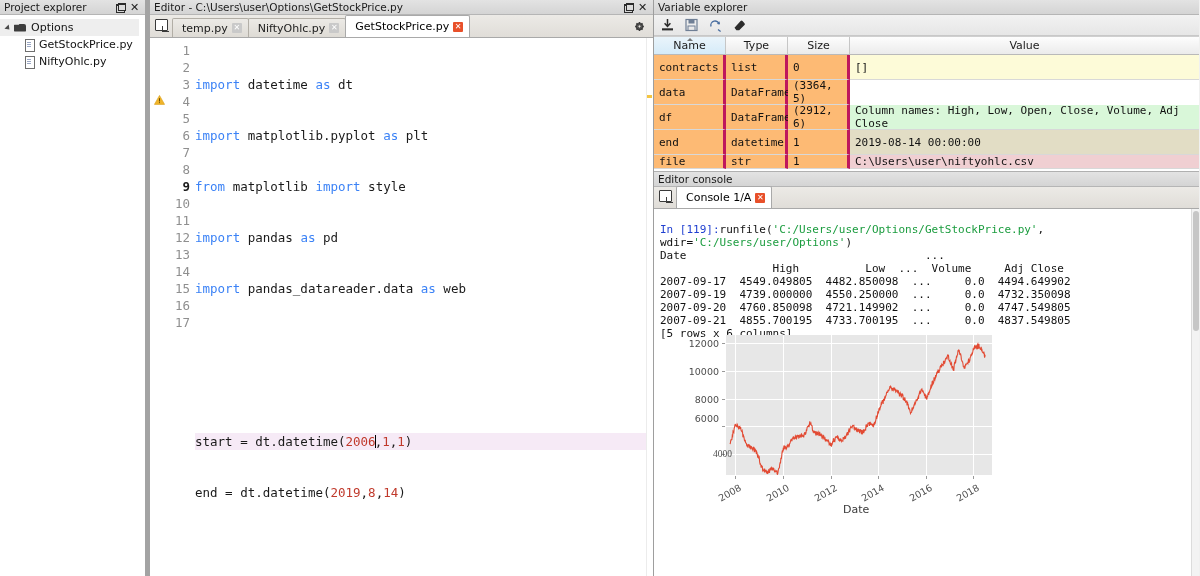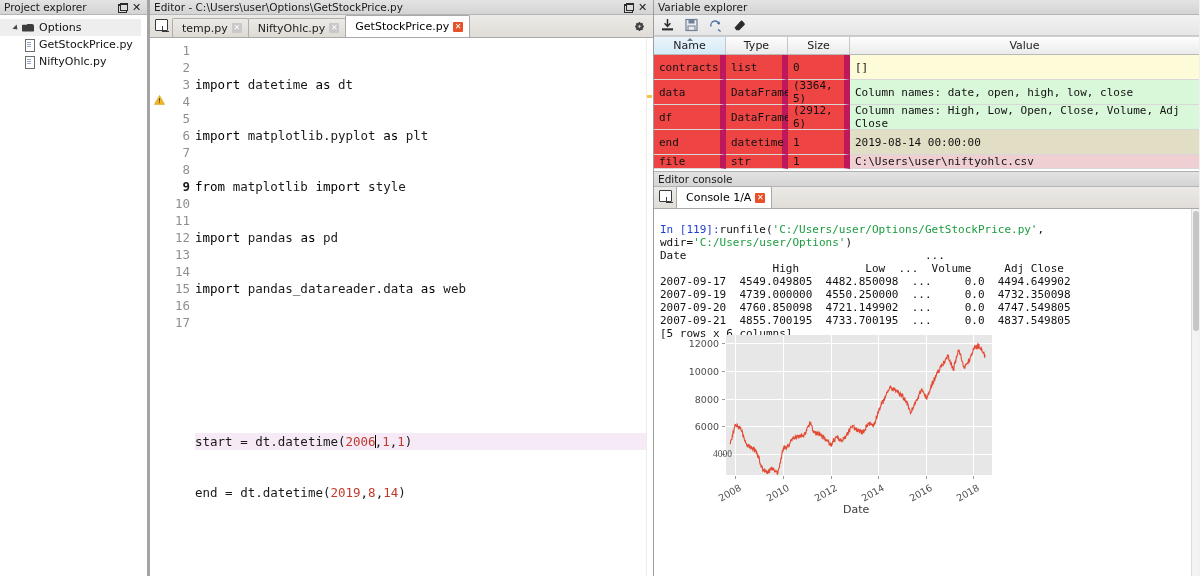--- a/index.html
+++ b/index.html
@@ -36,25 +36,25 @@
     width: 6px; height: 5px; border: 1px solid #2b2b2b; border-top-width: 2px;
     background: #dcdcdc;
   }
   .ico-close { color: #1b1b1b; font-size: 11px; line-height: 9px; font-weight: 700;
     font-family: "DejaVu Sans", sans-serif; }
 
   
   .project-explorer {
     width: 150px; height: 576px;
     background: #fdfdfd;
-    border-right: 3px solid #a3a3a3;
+    border-right: 5px solid #a3a3a3;
     display: flex; flex-direction: column;
   }
   .pe-tree { flex: 1; padding-top: 4px; background: #fff; }
-  .tree-row { display: flex; align-items: center; height: 17px; padding-left: 12px; font-size: 11px; color: #111; }
+  .tree-row { display: flex; align-items: center; height: 17px; padding-left: 4px; font-size: 11px; color: #111; }
   .tree-row.root { background: #eeeeee; margin-right: 6px; }
   .arrow {
     width: 9px; height: 9px; margin-right: 1px; position: relative; flex: 0 0 auto;
   }
   .arrow::before{
     content:""; position:absolute; left:2px; top:2px;
     border-left:4px solid #4a4a4a; border-top:3.5px solid transparent; border-bottom:3.5px solid transparent;
     transform: rotate(45deg); transform-origin: 50% 50%;
   }
   .folder-ico {
@@ -138,21 +138,21 @@
     color: #8f8f8f; font-size: 12.5px; line-height: 17px;
     padding-top: 4px; background: #fff; user-select: none;
   }
   .code-lines {
     flex: 1; padding: 4px 0 0 5px; font-size: 12.5px; line-height: 17px; color: #1a1a1a;
     white-space: pre; position: relative;
   }
   .cl { height: 17px; position: relative; }
   .cl.cur { background: #f6eaf6; }
   .linenos .ln.cur { color: #1a1a1a; font-weight: bold; }
-  .kw  { color: #000000; }
+  .kw  { color: #3b82f6; }
   .str { color: #1a9c3e; }
   .num { color: #c0392b; }
   .cursor {
     display:inline-block; width:1px; height:13px; background:#000;
     vertical-align:-2px; margin:0 -1px;
   }
   .ed-rightstrip{
     position:absolute; right:0; top:0; width:7px; height:100%;
     background:#fff; border-left:1px solid #ececec;
   }
@@ -177,21 +177,21 @@
     display:flex; align-items:center; justify-content:center; position:relative;
   }
   .ve-head .c-name { width:72px; background: linear-gradient(to bottom,#eaf4fb,#d5ebf8); }
   .ve-head .c-type { width:62px; }
   .ve-head .c-size { width:62px; }
   .ve-head .c-val  { flex:1; border-right:none; }
   .sort-caret { position:absolute; top:1px; left:50%; margin-left:-3px; width:0;height:0;
     border-left:3px solid transparent;border-right:3px solid transparent;border-bottom:3px solid #777;}
   .ve-row { display:flex; height:25px; font-family:"DejaVu Sans Mono", monospace; font-size:11px; color:#111; }
   .ve-row > div { display:flex; align-items:center; padding-left:5px;
-    border-right:6px solid #be185d; border-bottom:1px solid #d8d8d8; background:#ef4444; }
+    border-right:3px solid #be185d; border-bottom:1px solid #d8d8d8; background:#fdba74; }
   .ve-row .c-name { width:72px; }
   .ve-row .c-type { width:62px; }
   .ve-row .c-size { width:62px; }
   .ve-row .c-val  { flex:1; border-right:none; }
 
   
   .console-pane { flex:1; display:flex; flex-direction:column; background:#fff; border-top:1px solid #b0b0b0;}
   .cons-tabbar {
     height:22px; background: linear-gradient(to bottom,#eceae6,#e0ddd8);
     border-bottom:1px solid #a9a9a9; display:flex; align-items:flex-end;
@@ -386,21 +386,20 @@
         <div class="ve-row">
           <div class="c-name">contracts</div>
           <div class="c-type">list</div>
           <div class="c-size">0</div>
           <div class="c-val" style="background:#fdfbd8">[]</div>
         </div>
         <div class="ve-row">
           <div class="c-name">data</div>
           <div class="c-type">DataFrame</div>
           <div class="c-size">(3364, 5)</div>
-          <div class="c-val" style="background:#d9f7d9">Column names: date, open, high, low, close</div>
         </div>
         <div class="ve-row">
           <div class="c-name">df</div>
           <div class="c-type">DataFrame</div>
           <div class="c-size">(2912, 6)</div>
           <div class="c-val" style="background:#d9f7d9">Column names: High, Low, Open, Close, Volume, Adj Close</div>
         </div>
         <div class="ve-row">
           <div class="c-name">end</div>
           <div class="c-type">datetime</div>
@@ -442,21 +441,21 @@
         <div style="white-space:pre;">[5 rows x 6 columns]</div>
 
         <div class="plot-wrap">
           <div class="chart" id="chart" style="width:320px;height:190px;position:relative;">
               <div class="plot-bg" style="left: 42px; top: 8px; width: 266px; height: 140px; background: rgb(231, 231, 231);"></div>
               <div class="gridline-h" style="left: 42px; top: 127.208px; width: 266px;"></div>
               <div class="ytick-mark" style="left: 38px; top: 127.208px;"></div>
               <div class="ytick-lbl" style="right: 272px; top: 121.208px; font-family: Liberation Serif, serif;">4000</div>
               <div class="gridline-h" style="left: 42px; top: 99.4851px; width: 266px;"></div>
               <div class="ytick-mark" style="left: 38px; top: 99.4851px;"></div>
-              <div class="ytick-lbl" style="right: 285px; top: 93px;">6000</div>
+              <div class="ytick-lbl" style="right: 285px; top: 85px;">6000</div>
               <div class="gridline-h" style="left: 42px; top: 71.7624px; width: 266px;"></div>
               <div class="ytick-mark" style="left: 38px; top: 71.7624px;"></div>
               <div class="ytick-lbl" style="right: 285px; top: 65.7624px;">8000</div>
               <div class="gridline-h" style="left: 42px; top: 44.0396px; width: 266px;"></div>
               <div class="ytick-mark" style="left: 38px; top: 44.0396px;"></div>
               <div class="ytick-lbl" style="right: 285px; top: 38.0396px;">10000</div>
               <div class="gridline-h" style="left: 42px; top: 16.3168px; width: 266px;"></div>
               <div class="ytick-mark" style="left: 38px; top: 16.3168px;"></div>
               <div class="ytick-lbl" style="right: 285px; top: 10.3168px;">12000</div>
               <div class="gridline-v" style="left: 51.31px; top: 8px; height: 140px;"></div>

